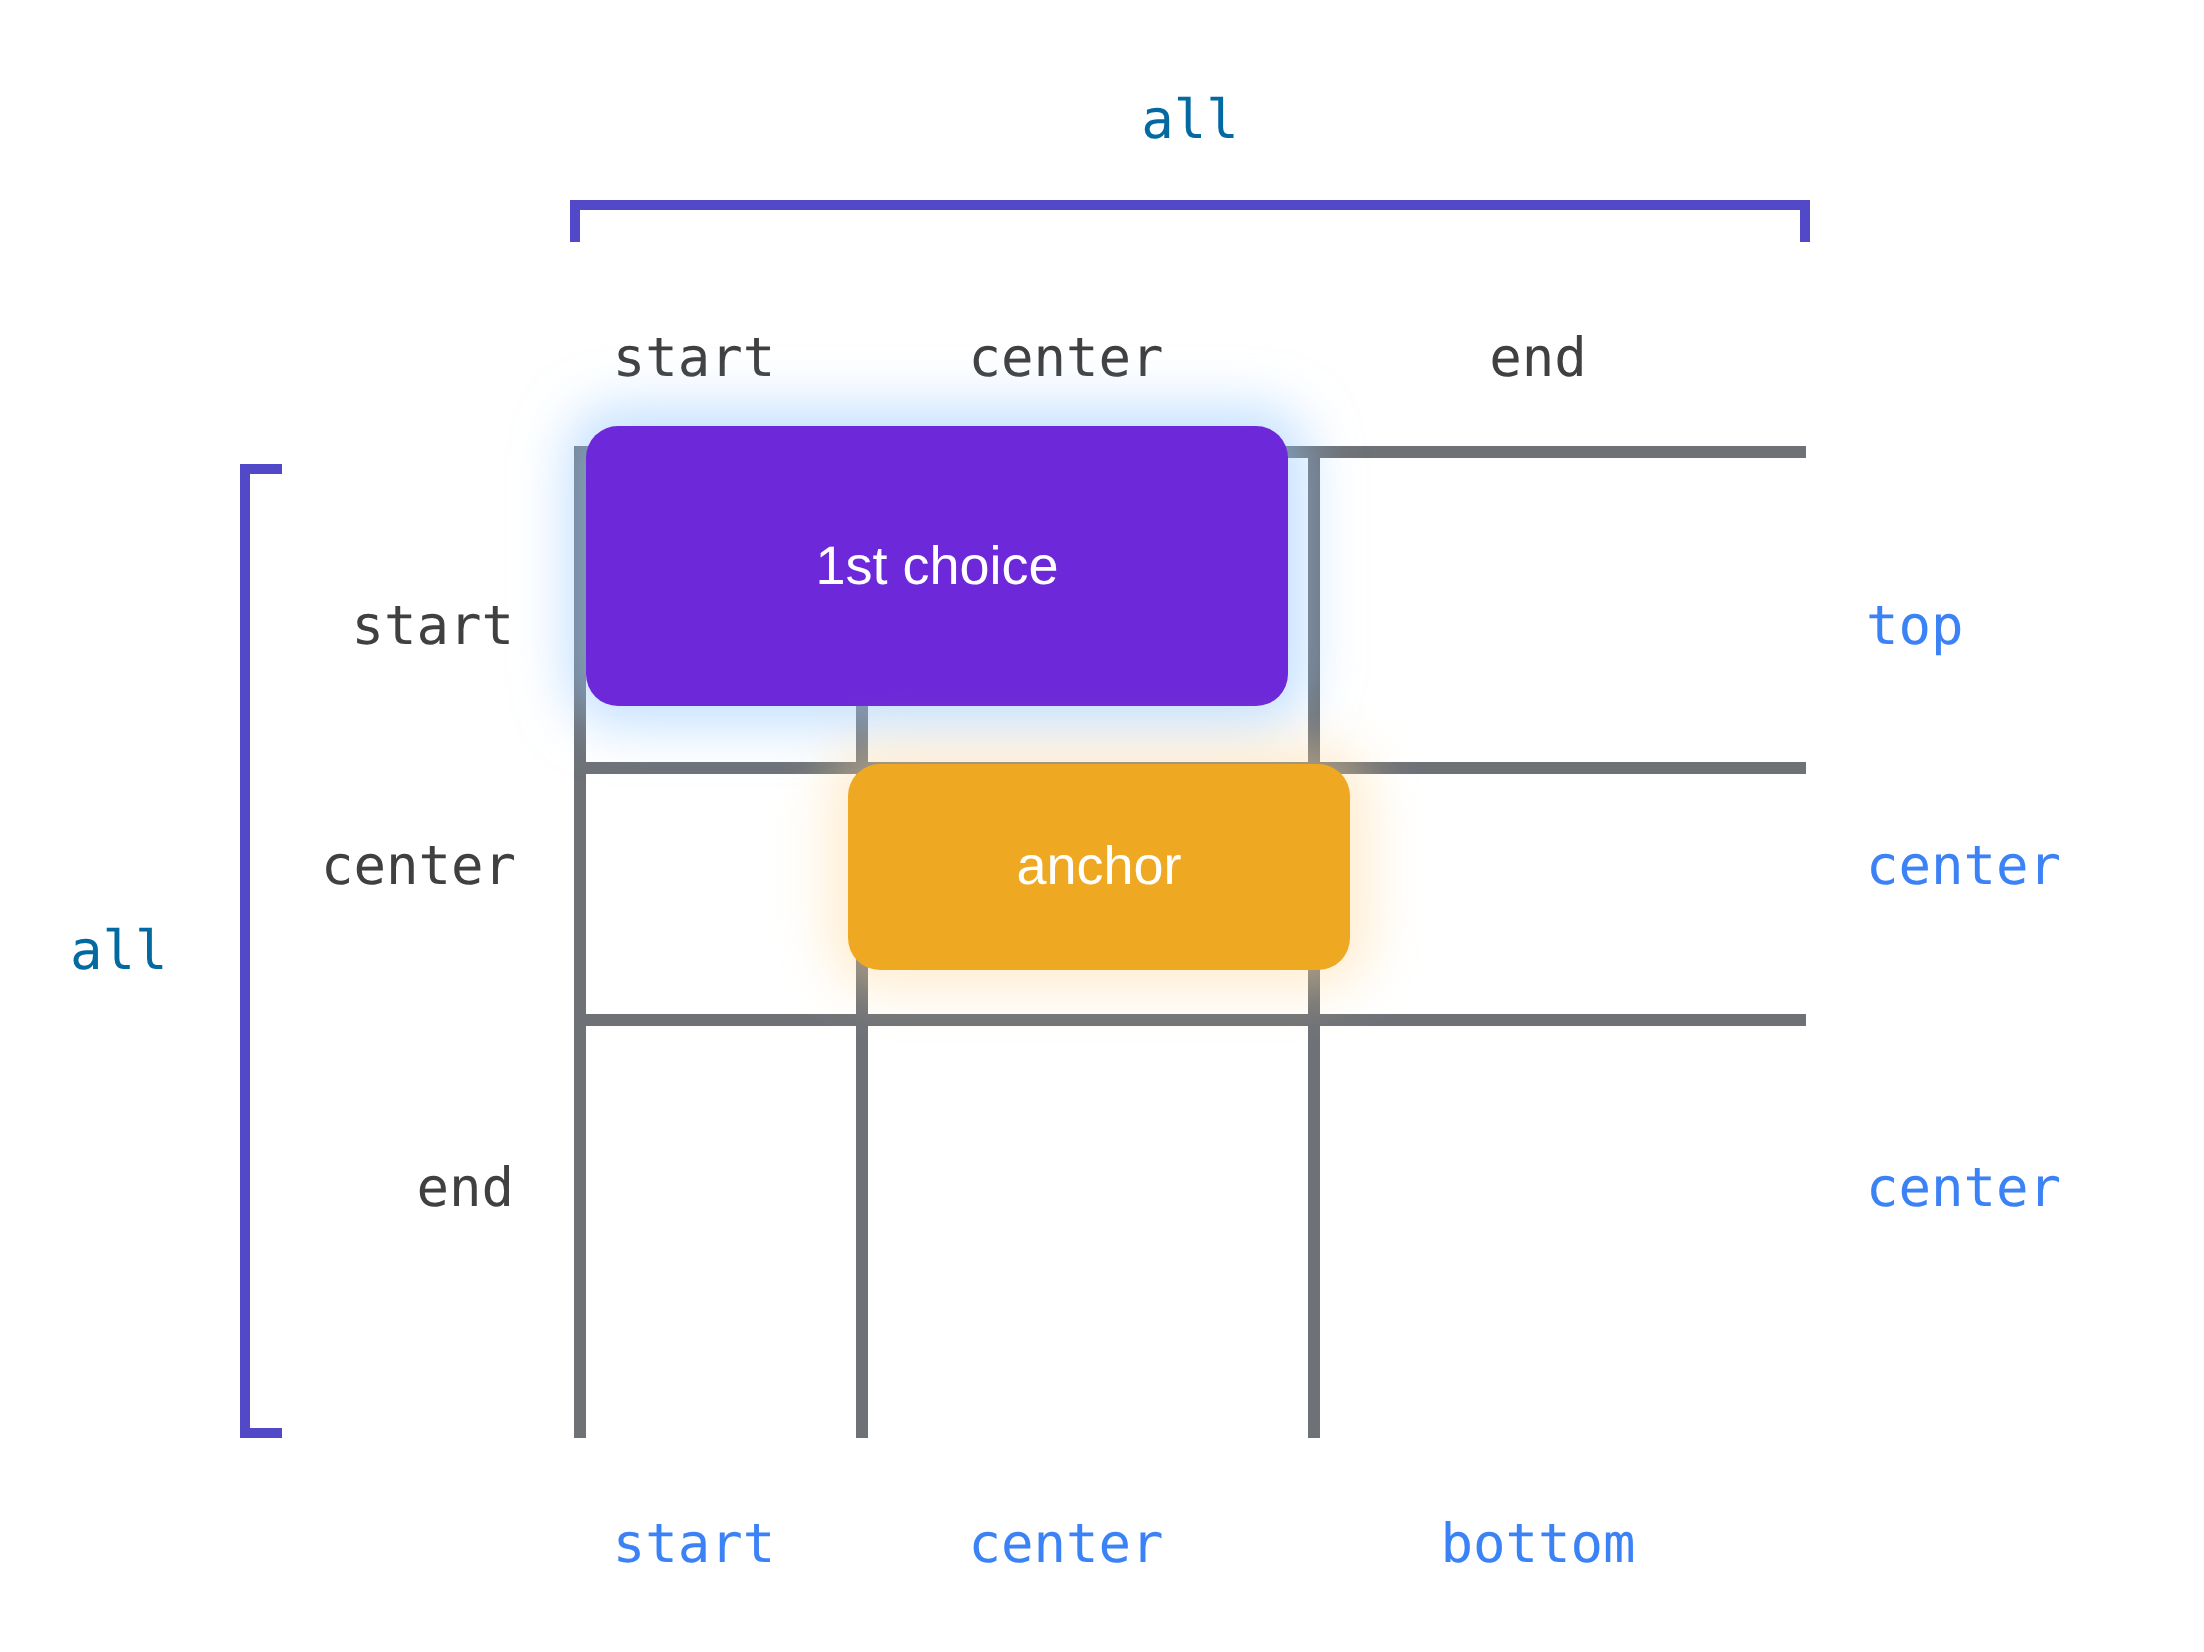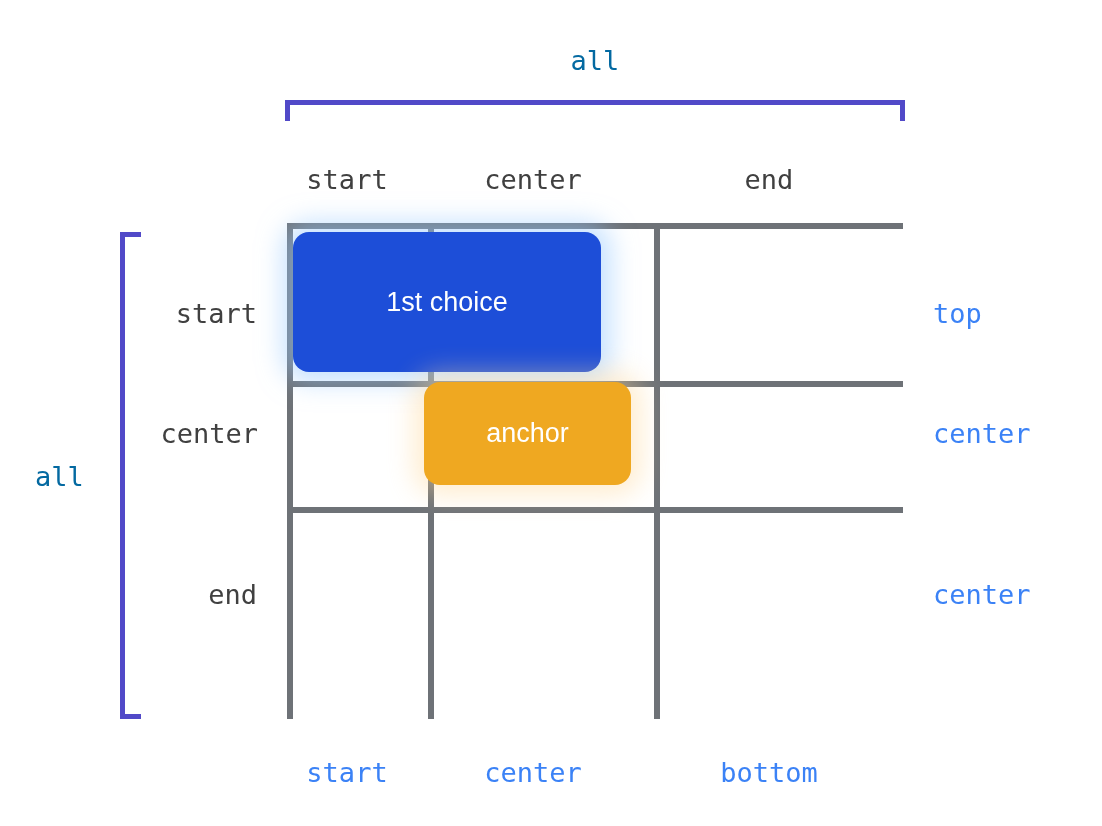--- a/index.html
+++ b/index.html
@@ -98,31 +98,31 @@
     justify-content: center;
     color: #ffffff;
     font-family: "Liberation Sans", sans-serif;
     font-size: 27px;
     border-radius: 16px;
     box-sizing: border-box;
   }
 
   .box-choice {
     left: 293px;
-    top: 232px;
-    width: 308px;
+    top: 213px;
+    width: 351px;
     height: 140px;
-    background: #1d4ed8;
+    background: #6d28d9;
     box-shadow: 0 0 26px 10px rgba(150, 200, 255, 0.55);
   }
 
   .box-anchor {
     left: 424px;
     top: 382px;
-    width: 207px;
+    width: 251px;
     height: 103px;
     background: #efa821;
     box-shadow: 0 0 26px 10px rgba(255, 215, 150, 0.45);
   }
 </style>
 </head>
 <body>
 
 <div id="stage">
 

